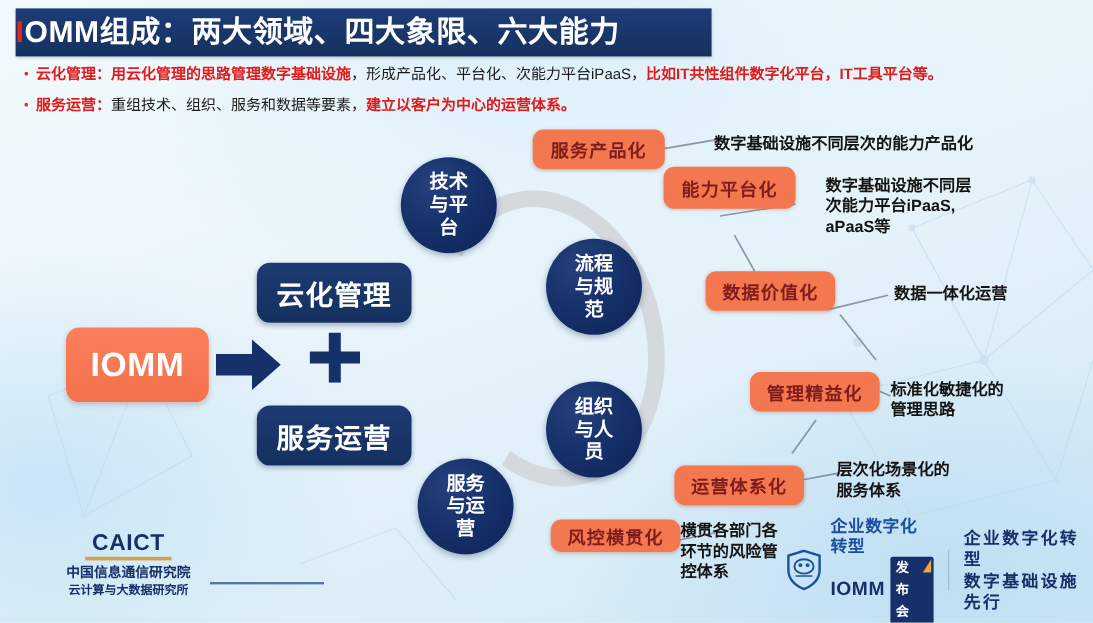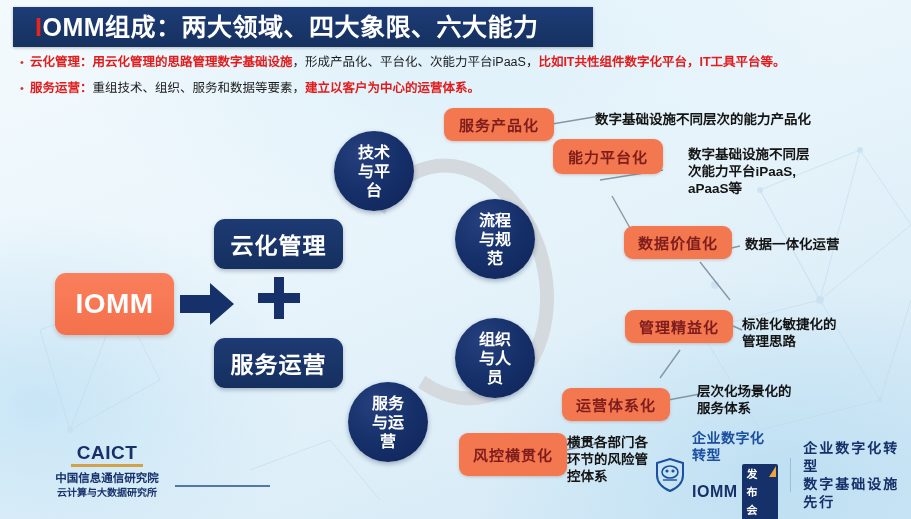--- a/index.html
+++ b/index.html
@@ -21,21 +21,21 @@
   .bgdeco{position:absolute;inset:0;pointer-events:none;}
   
   #title-bar{
     position:absolute;left:13px;top:7px;width:580px;height:40px;
     background:linear-gradient(180deg,#1d3c77 0%,#16315f 100%);
     display:flex;align-items:center;
     box-shadow:0 1px 3px rgba(0,0,0,.25);
   }
   #title-text{
     color:#ffffff;font-size:25px;font-weight:bold;letter-spacing:.5px;
-    padding-left:22px;white-space:nowrap;line-height:1;
+    white-space:nowrap;line-height:1;
   }
   #title-text .redglyph{color:#e8241f;}
   
   .bullet-row{position:absolute;left:14px;display:flex;align-items:flex-start;white-space:nowrap;}
   #bullet-1{top:54px;}
   #bullet-2{top:80px;}
   .bullet-dot{color:#c5392f;font-size:11px;line-height:16px;width:16px;flex:0 0 16px;text-align:center;}
   .bullet-body{font-size:12.5px;line-height:16px;font-weight:bold;}
   .b-red{color:#e01c1c;}
   .b-normal{color:#1b1b1b;font-weight:normal;}
@@ -81,24 +81,24 @@
   #plus-sign{position:absolute;left:258px;top:277px;width:42px;height:42px;}
   
   .cap{
     position:absolute;background:#f4784f;border-radius:9px;
     color:#7f1d1d;font-size:15px;font-weight:bold;letter-spacing:1px;
     display:flex;align-items:center;justify-content:center;
     box-shadow:0 1px 3px rgba(150,70,40,.28);white-space:nowrap;
   }
   #cap-1{left:444px;top:108px;width:110px;height:33px;}
   #cap-2{left:553px;top:139px;width:110px;height:35px;}
-  #cap-3{left:624px;top:226px;width:108px;height:33px;}
+  #cap-3{left:588px;top:226px;width:108px;height:33px;}
   #cap-4{left:625px;top:310px;width:108px;height:33px;}
   #cap-5{left:562px;top:388px;width:108px;height:33px;}
-  #cap-6{left:459px;top:433px;width:108px;height:43px;}
+  #cap-6{left:459px;top:433px;width:108px;height:27px;}
   
   .note{
     position:absolute;color:#141414;font-size:13.5px;font-weight:bold;
     line-height:17px;white-space:pre-line;
   }
   #note-1{left:595px;top:111px;}
   #note-2{left:688px;top:146px;}
   #note-3{left:745px;top:236px;}
   #note-4{left:742px;top:316px;}
   #note-5{left:697px;top:383px;}

